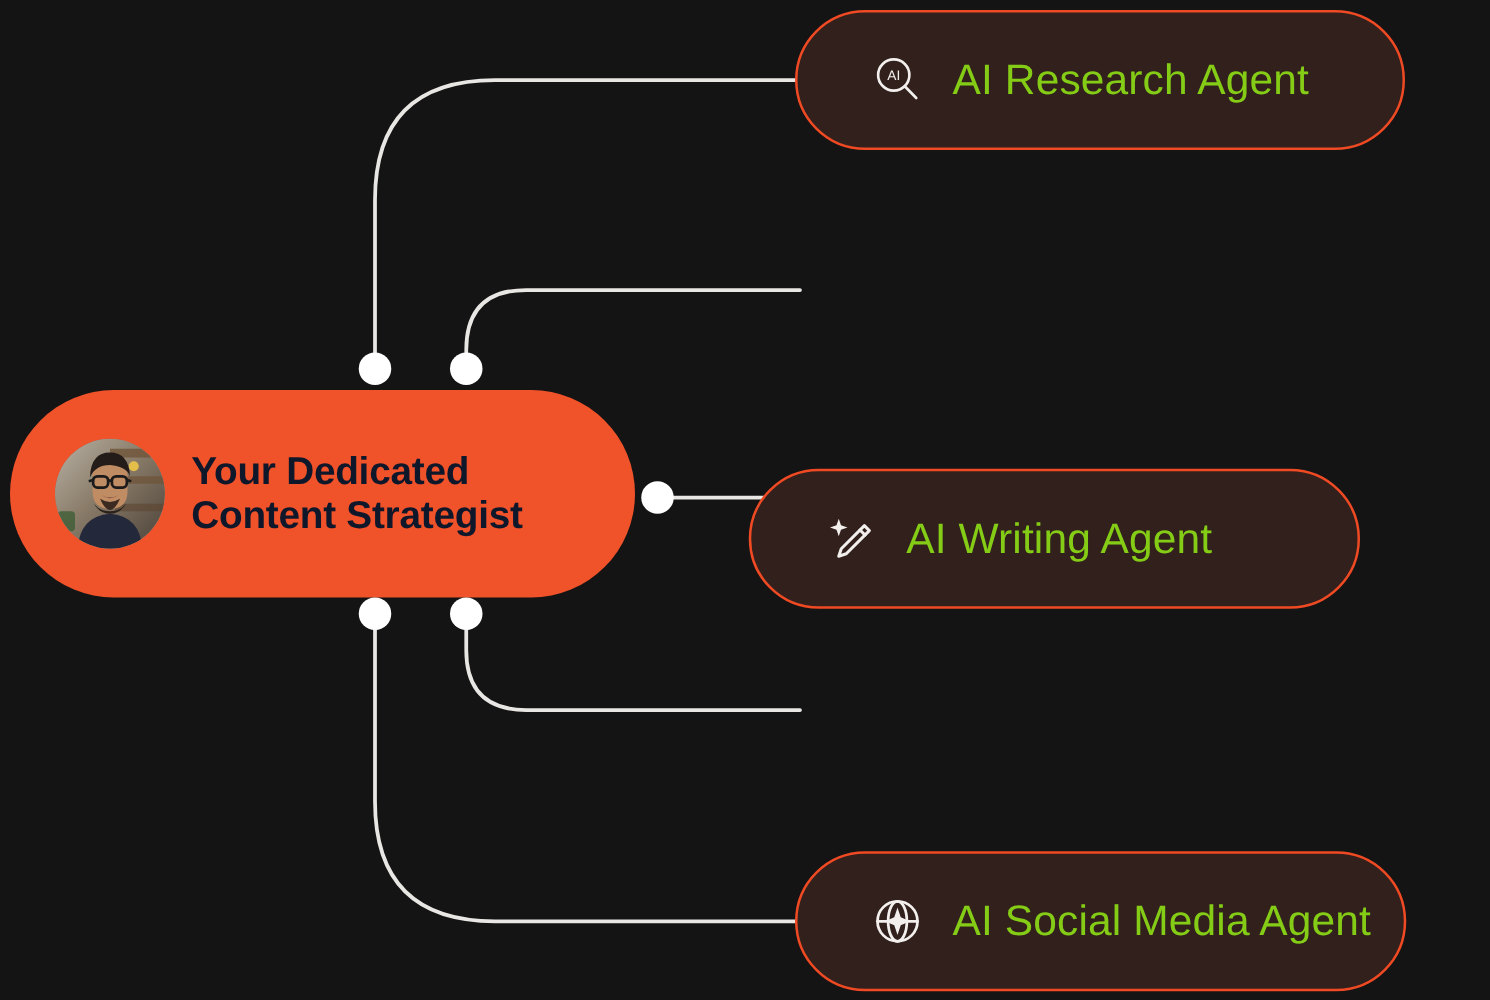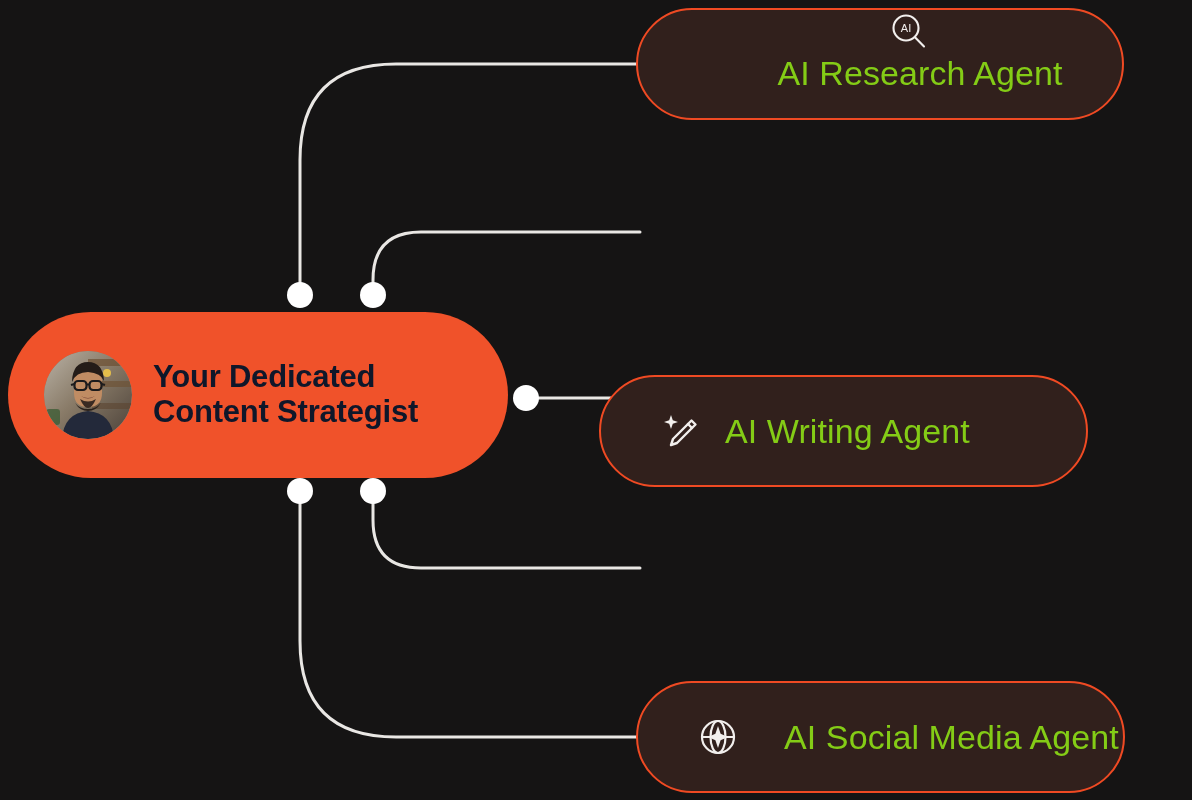--- a/index.html
+++ b/index.html
@@ -151,21 +151,21 @@
     <div class="hub-title">Your Dedicated
 Content Strategist</div>
   </div>
 
   <div class="dot" style="left:287px; top:282px;"></div>
   <div class="dot" style="left:360px; top:282px;"></div>
   <div class="dot" style="left:513px; top:385px;"></div>
   <div class="dot" style="left:287px; top:478px;"></div>
   <div class="dot" style="left:360px; top:478px;"></div>
 
-  <div class="card" style="left:636px; top:8px; width:488px;flex-direction:column;">
+  <div class="card" style="left:636px; top:8px; width:488px;">
     <div class="card-icon">
       <svg width="42" height="42" viewBox="0 0 42 42" fill="none" stroke="currentColor" stroke-width="2.1" stroke-linecap="round">
         <circle cx="18" cy="17" r="12.5"></circle>
         <path d="M27.2 26.4 L36 35.4"></path>
         <text x="18" y="21.4" font-family="Liberation Sans, sans-serif" font-size="11" fill="currentColor" stroke="none" text-anchor="middle">AI</text>
       </svg>
     </div>
     <div class="card-label">AI Research Agent</div>
   </div>
 
@@ -175,21 +175,21 @@
       <svg width="42" height="42" viewBox="0 0 42 42" fill="none" stroke="currentColor" stroke-width="2.4" stroke-linecap="round" stroke-linejoin="round">
         <path d="M11 5 L12.8 10.2 L18 12 L12.8 13.8 L11 19 L9.2 13.8 L4 12 L9.2 10.2 Z" fill="currentColor" stroke="none"></path>
         <path d="M31.5 10.5 L35.5 14.5 L17 33 L11 35 L13 29 Z"></path>
         <path d="M28 14 L32 18"></path>
       </svg>
     </div>
     <div class="card-label">AI Writing Agent</div>
   </div>
 
 
-  <div class="card" style="left:636px; top:681px; width:489px;gap:22px;">
+  <div class="card" style="left:636px; top:681px; width:489px;">
     <div class="card-icon">
       <svg width="42" height="42" viewBox="0 0 42 42" fill="none" stroke="currentColor" stroke-width="2.2" stroke-linecap="round" stroke-linejoin="round">
         <circle cx="21" cy="21" r="16"></circle>
         <ellipse cx="21" cy="21" rx="7.5" ry="16"></ellipse>
         <path d="M5 21 L37 21"></path>
         <path d="M21 10 L23.6 17.8 L31 21 L23.6 24.2 L21 32 L18.4 24.2 L11 21 L18.4 17.8 Z" fill="currentColor" stroke="none"></path>
       </svg>
     </div>
     <div class="card-label">AI Social Media Agent</div>
   </div>

